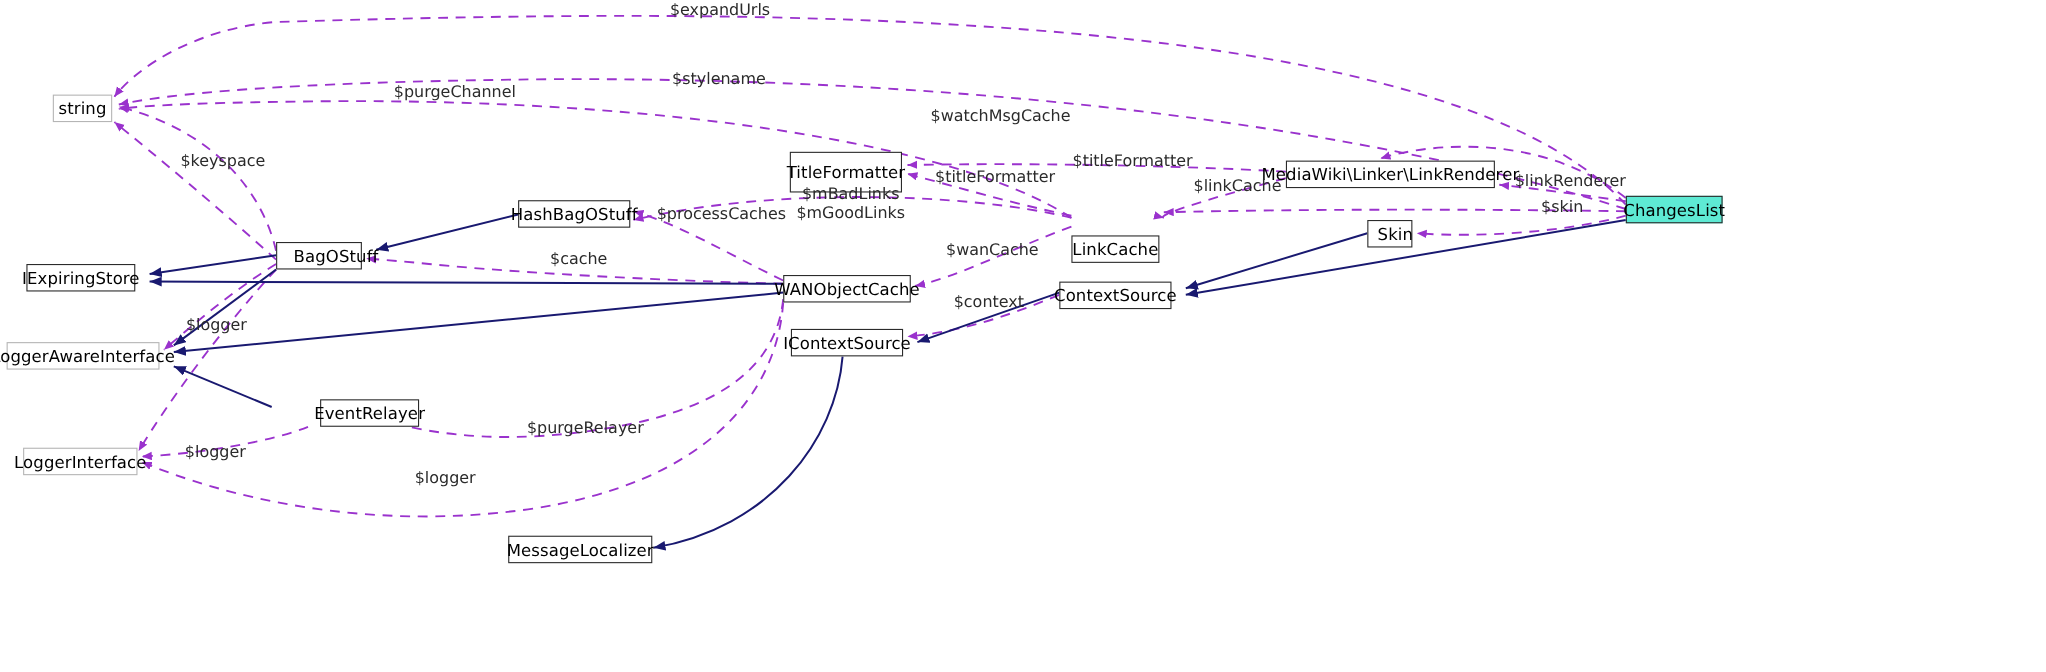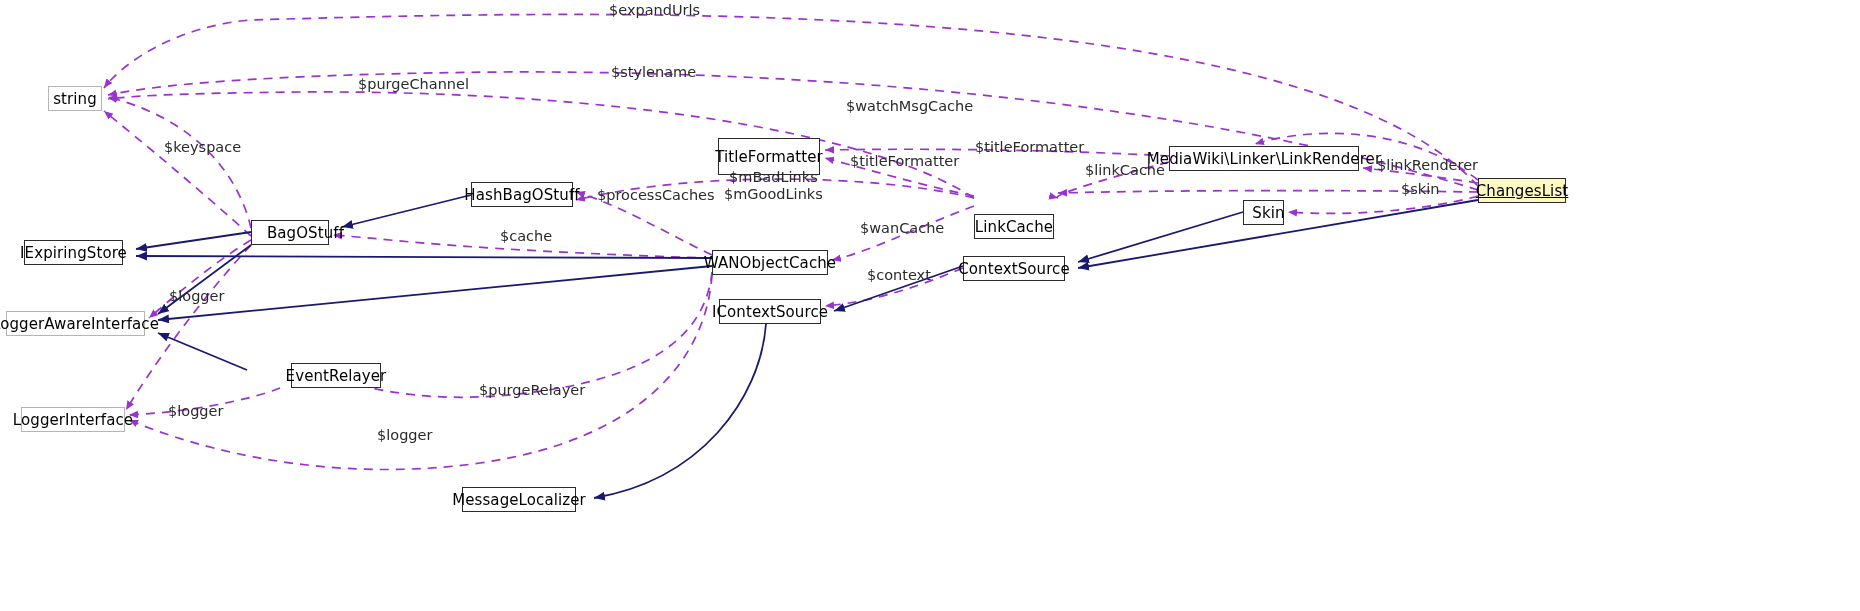--- a/index.html
+++ b/index.html
@@ -3,21 +3,21 @@
 <meta charset="utf-8">
 <style>
   html,body{margin:0;padding:0;background:#ffffff;}
   body{width:1860px;height:611px;font-family:"DejaVu Sans","Liberation Sans",sans-serif;overflow:hidden;}
   #canvas{position:relative;width:1860px;height:611px;}
   svg#edges{position:absolute;left:0;top:0;width:1860px;height:611px;}
   .node{position:absolute;box-sizing:border-box;display:flex;align-items:center;justify-content:center;
         background:#ffffff;white-space:nowrap;font-size:15px;color:#000000;letter-spacing:0.1px;}
   .node.cls{border:1.6px solid #2b2b2b;}
   .node.iface{border:1.1px solid #b5b5b5;}
-  .node.focus{border:1.6px solid #2b2b2b;background:#fef9c3;text-decoration:underline;}
+  .node.focus{border:1.6px solid #2b2b2b;background:#5eead4;}
   .edge-label{position:absolute;font-size:14.5px;color:#2b2b2b;white-space:nowrap;}
   .edge-label.two{line-height:17px;text-align:center;}
 </style>
 </head>
 <body>
 
 <div id="canvas">
 
   <svg id="edges" viewBox="0 0 1860 611">
     <defs>
@@ -120,21 +120,21 @@
   </div>
 
   <div class="node cls" style="left:247px;top:363px;width:90px;height:25px;margin-left:44px;">
     <span>EventRelayer</span>
   </div>
 
   <div class="node cls" style="left:471px;top:182px;width:102px;height:25px;text-align:center;">
     <span>HashBagOStuff</span>
   </div>
 
-  <div class="node cls" style="left:462px;top:487px;width:114px;height:25px;">
+  <div class="node cls" style="left:462px;top:487px;width:131px;height:25px;">
     <span>MessageLocalizer</span>
   </div>
 
   <div class="node cls" style="left:718px;top:138px;width:102px;height:37px;">
     <span>TitleFormatter</span>
   </div>
 
   <div class="node cls" style="left:712px;top:250px;width:116px;height:25px;">
     <span>WANObjectCache</span>
   </div>

